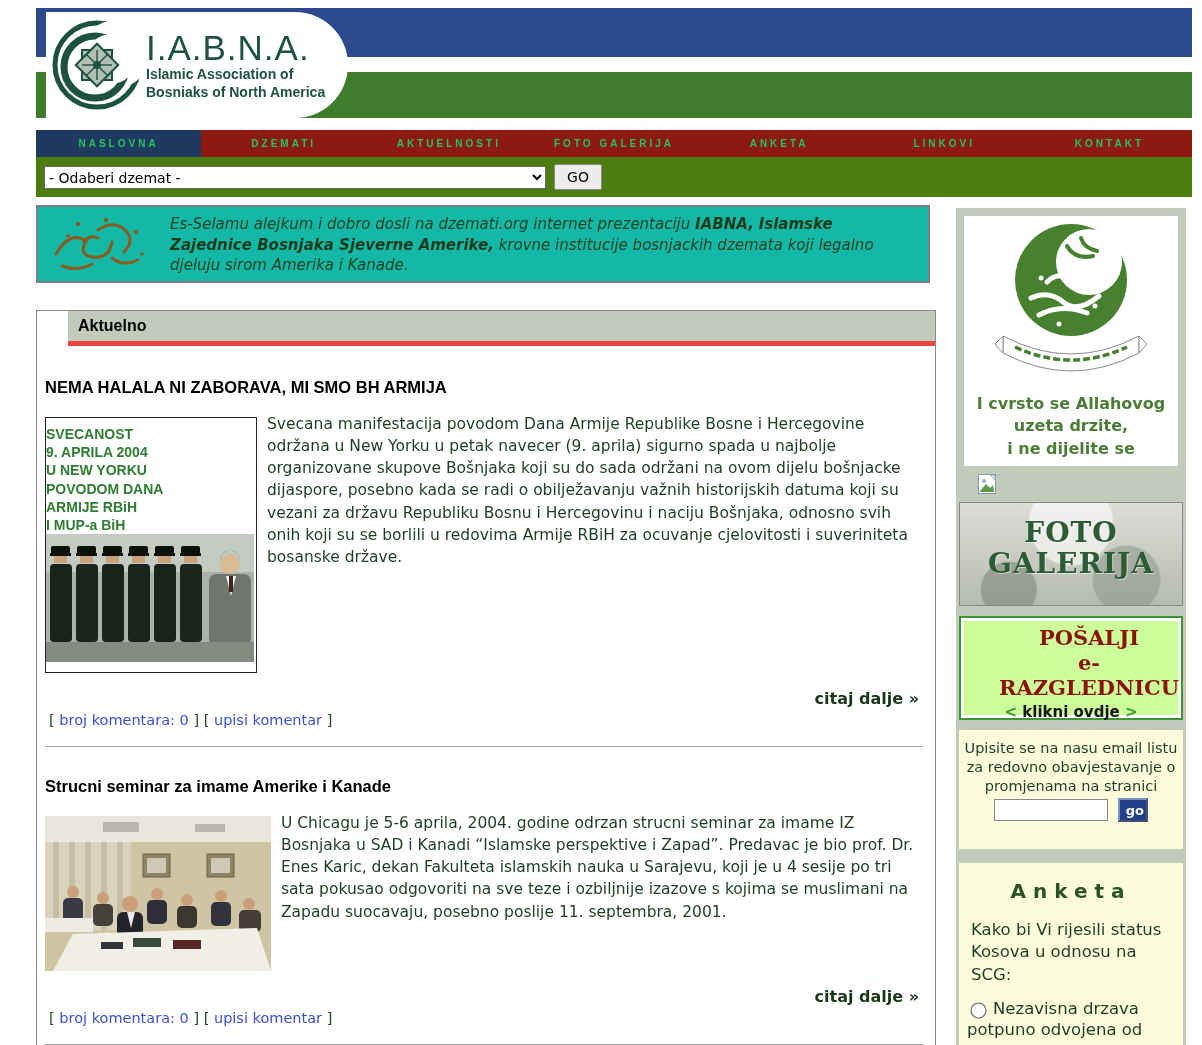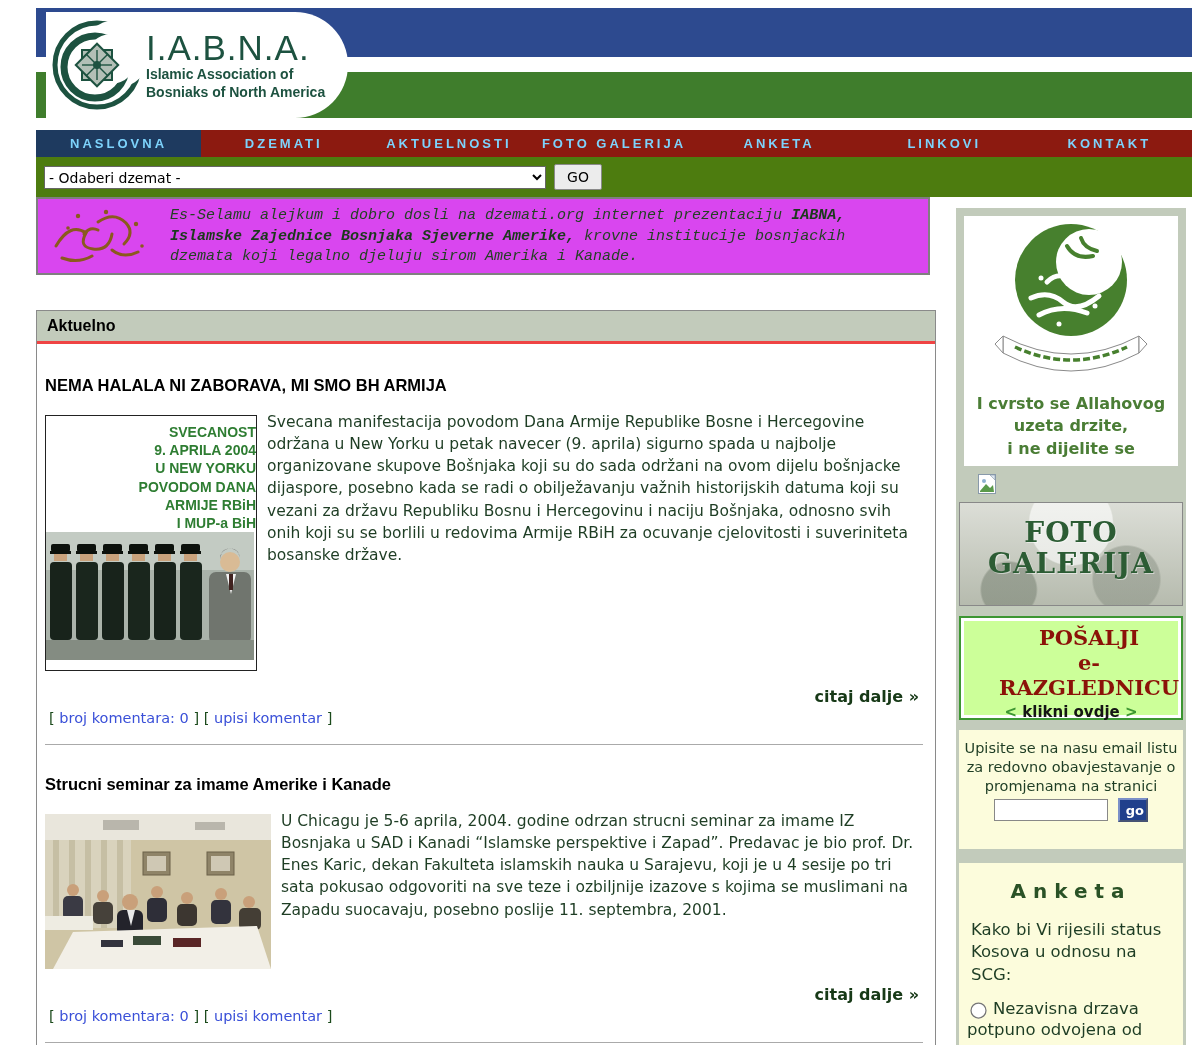--- a/index.html
+++ b/index.html
@@ -14,46 +14,46 @@
   .stripe-green{height:46px;background:#3f7d2c;}
   .logo{position:absolute;left:10px;top:4px;width:302px;height:106px;background:#fff;
         border-radius:0 54px 54px 0;display:flex;align-items:center;}
   .logo svg{margin-left:4px;flex:none;}
   .logo-text{color:#1d5240;margin-left:2px;line-height:1;}
   .logo-abbr{font-family:"Liberation Sans",sans-serif;font-weight:normal;font-size:35px;letter-spacing:1px;}
   .logo-sub{font-family:"Liberation Sans",sans-serif;font-weight:bold;font-size:14px;line-height:1.08;margin-top:2px;}
 
   
   .navbar{position:absolute;left:36px;top:130px;width:1156px;height:27px;display:flex;background:#8c1a10;}
-  .nav-item{flex:1;display:flex;align-items:center;justify-content:center;color:#7dd3fc;
-            font-family:"Liberation Sans",sans-serif;font-weight:bold;font-size:13px;letter-spacing:3px;cursor:pointer;}
+  .nav-item{flex:1;display:flex;align-items:center;justify-content:center;color:#22c55e;
+            font-family:"Liberation Sans",sans-serif;font-weight:bold;font-size:10px;letter-spacing:3px;cursor:pointer;}
   .nav-item.active{background:#1e3a5f;}
   .dzemat-bar{position:absolute;left:36px;top:157px;width:1156px;height:40px;background:#4d7c0f;}
   .dzemat-bar select{position:absolute;left:8px;top:9px;width:502px;height:23px;font-size:14px;
             font-family:"DejaVu Sans",sans-serif;background:#fff;border:1px solid #666;}
   .go-btn{position:absolute;left:518px;top:7px;width:48px;height:26px;background:#ececec;
             border:1px solid #8a8a8a;border-radius:2px;font-size:14px;font-family:"DejaVu Sans",sans-serif;}
 
   
-  .welcome{position:absolute;left:36px;top:197px;width:890px;height:74px;background:#d946ef;
-           border:2px solid #7f7f7f;display:flex;font-family:Liberation Mono, monospace;}
+  .welcome{position:absolute;left:36px;top:205px;width:890px;height:74px;background:#14b8a6;
+           border:2px solid #7f7f7f;display:flex;}
   .callig{flex:none;margin:5px 6px 0 10px;}
   .welcome-text{flex:1;font-style:italic;font-size:15px;color:#234223;padding:7px 14px 0 14px;line-height:1.38;}
   .welcome-text b{color:#1b3a1b;}
 
   
   .main-box{position:absolute;left:36px;top:310px;width:898px;height:735px;border:1px solid #8a8a8a;background:#fff;}
   .main-header{height:30px;background:#c2cbbb;color:#000;font-family:"Liberation Sans",sans-serif;
-               font-weight:bold;font-size:16px;line-height:30px;padding-left:10px;border-bottom:3px solid #ef4444;}
+               font-weight:bold;font-size:16px;line-height:30px;padding-left:10px;border-bottom:5px solid #ef4444;margin-left:31px;}
   .main-content{padding:2px 12px 0 8px;}
   .art-title{text-align:left;font-family:"Liberation Sans",sans-serif;font-weight:bold;font-size:16.5px;
              color:#000;margin:30px 0 16px 0;}
   .art-wrap{overflow:hidden;}
   .art-thumb1{float:left;width:210px;height:254px;border:1px solid #222;margin:4px 10px 4px 0;background:#fff;cursor:pointer;}
-  .cap-lines{padding-top:7px;text-align:right;}
+  .cap-lines{padding-top:7px;text-align:left;}
   .cap-line{font-family:"Liberation Sans",sans-serif;font-weight:bold;font-size:14px;line-height:1.3;color:#2e7d32;}
   .art-thumb2{float:left;width:226px;height:155px;margin:4px 10px 4px 0;cursor:pointer;}
   .art-body{font-size:15.5px;color:#1e3d24;line-height:1.43;}
   .read-more{text-align:right;font-weight:bold;font-size:16px;color:#173917;margin:12px 4px 4px 0;cursor:pointer;}
   .comments{font-size:14.5px;color:#1b4a1b;margin:4px 0 0 4px;}
   .comments a{color:#3a50d8;text-decoration:none;cursor:pointer;}
   .art-sep{border:none;border-top:1px solid #aaa;margin:18px 0 0 0;}
 
   
   .sidebar{position:absolute;left:956px;top:208px;width:230px;height:837px;background:#c2cbbb;}

